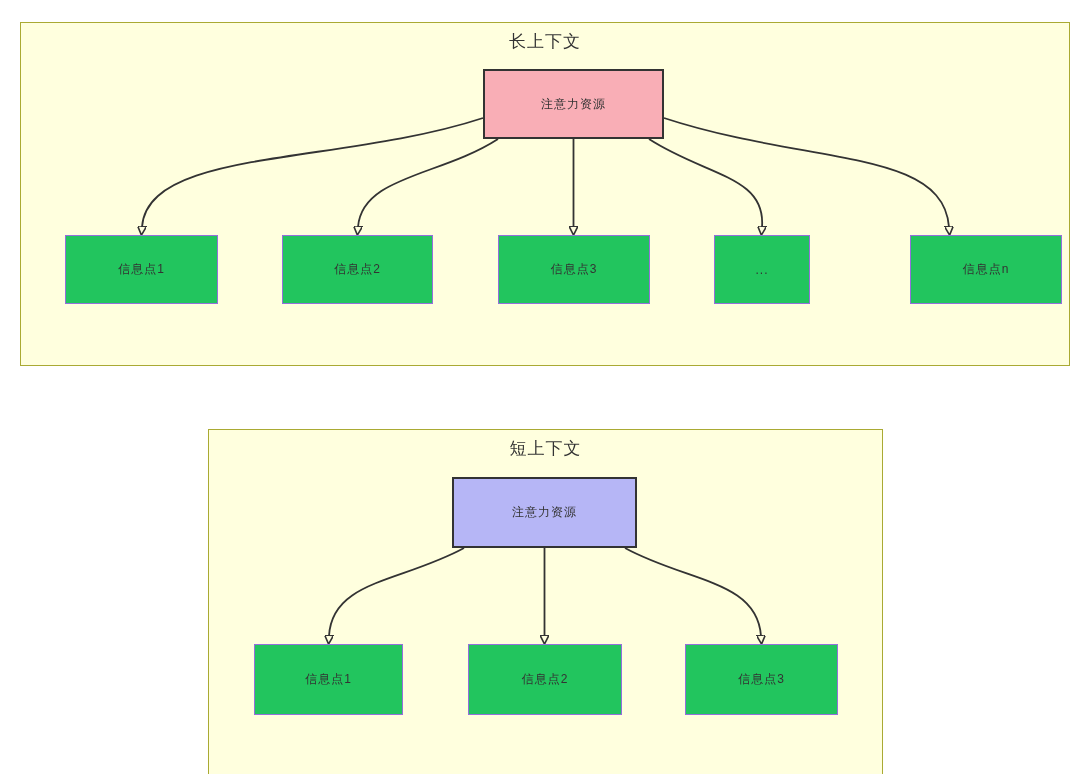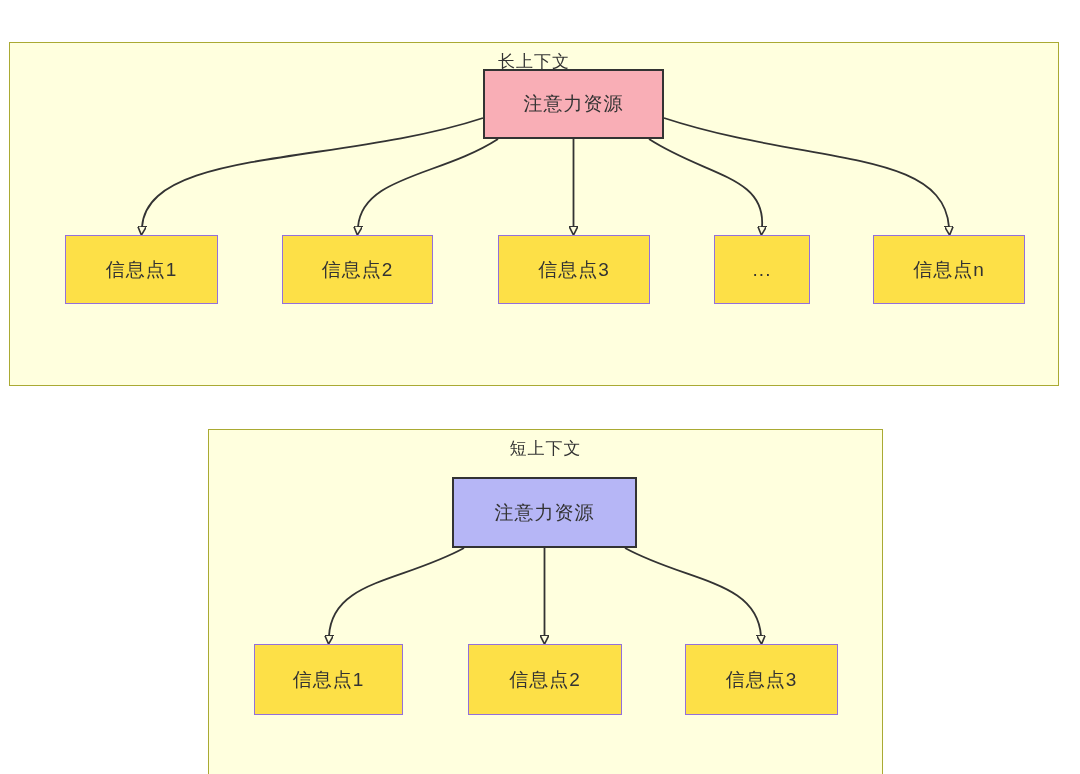--- a/index.html
+++ b/index.html
@@ -10,57 +10,57 @@
   }
   .container{
     position:absolute;background:#ffffde;border:1px solid #aaaa33;box-sizing:border-box;
   }
   .container-title{
     position:absolute;top:7px;left:0;width:100%;text-align:center;
     font-size:17px;color:#333333;letter-spacing:1px;
   }
   .node{
     position:absolute;box-sizing:border-box;display:flex;align-items:center;justify-content:center;
-    font-size:19px;color:#333333;letter-spacing:1px;
+    font-size:12px;color:#333333;letter-spacing:1px;
   }
   .attention{
     border:2px solid #333333;z-index:3;
   }
   .attention.attn-pink{background:#f9aeb6;}
   .attention.attn-purple{background:#b6b6f6;}
   .info{
-    background:#fde047;border:1.5px solid #9370db;z-index:3;
+    background:#22c55e;border:1.5px solid #9370db;z-index:3;
   }
   #arrow-layer{position:absolute;left:0;top:0;z-index:2;}
   #arrow-layer path{fill:none;stroke:#333333;stroke-width:1.8px;}
 </style>
 </head>
 <body>
 
-<div class="container" style="left:9px;top:22px;width:1050px;height:344px;margin-top:20px;">
+<div class="container" style="left:20px;top:22px;width:1050px;height:344px;">
   <div class="container-title">长上下文</div>
 </div>
 
 <div class="node attention attn-pink" style="left:483px;top:69px;width:181px;height:70px;">
   <span>注意力资源</span>
 </div>
 
 <div class="node info" style="left:65px;top:235px;width:153px;height:69px;">
   <span>信息点1</span>
 </div>
 <div class="node info" style="left:282px;top:235px;width:151px;height:69px;">
   <span>信息点2</span>
 </div>
 <div class="node info" style="left:498px;top:235px;width:152px;height:69px;">
   <span>信息点3</span>
 </div>
 <div class="node info" style="left:714px;top:235px;width:96px;height:69px;">
   <span>...</span>
 </div>
-<div class="node info" style="left:873px;top:235px;width:152px;height:69px;">
+<div class="node info" style="left:910px;top:235px;width:152px;height:69px;">
   <span>信息点n</span>
 </div>
 
 <div class="container" style="left:208px;top:429px;width:675px;height:410px;">
   <div class="container-title">短上下文</div>
 </div>
 
 <div class="node attention attn-purple" style="left:452px;top:477px;width:185px;height:71px;">
   <span>注意力资源</span>
 </div>

